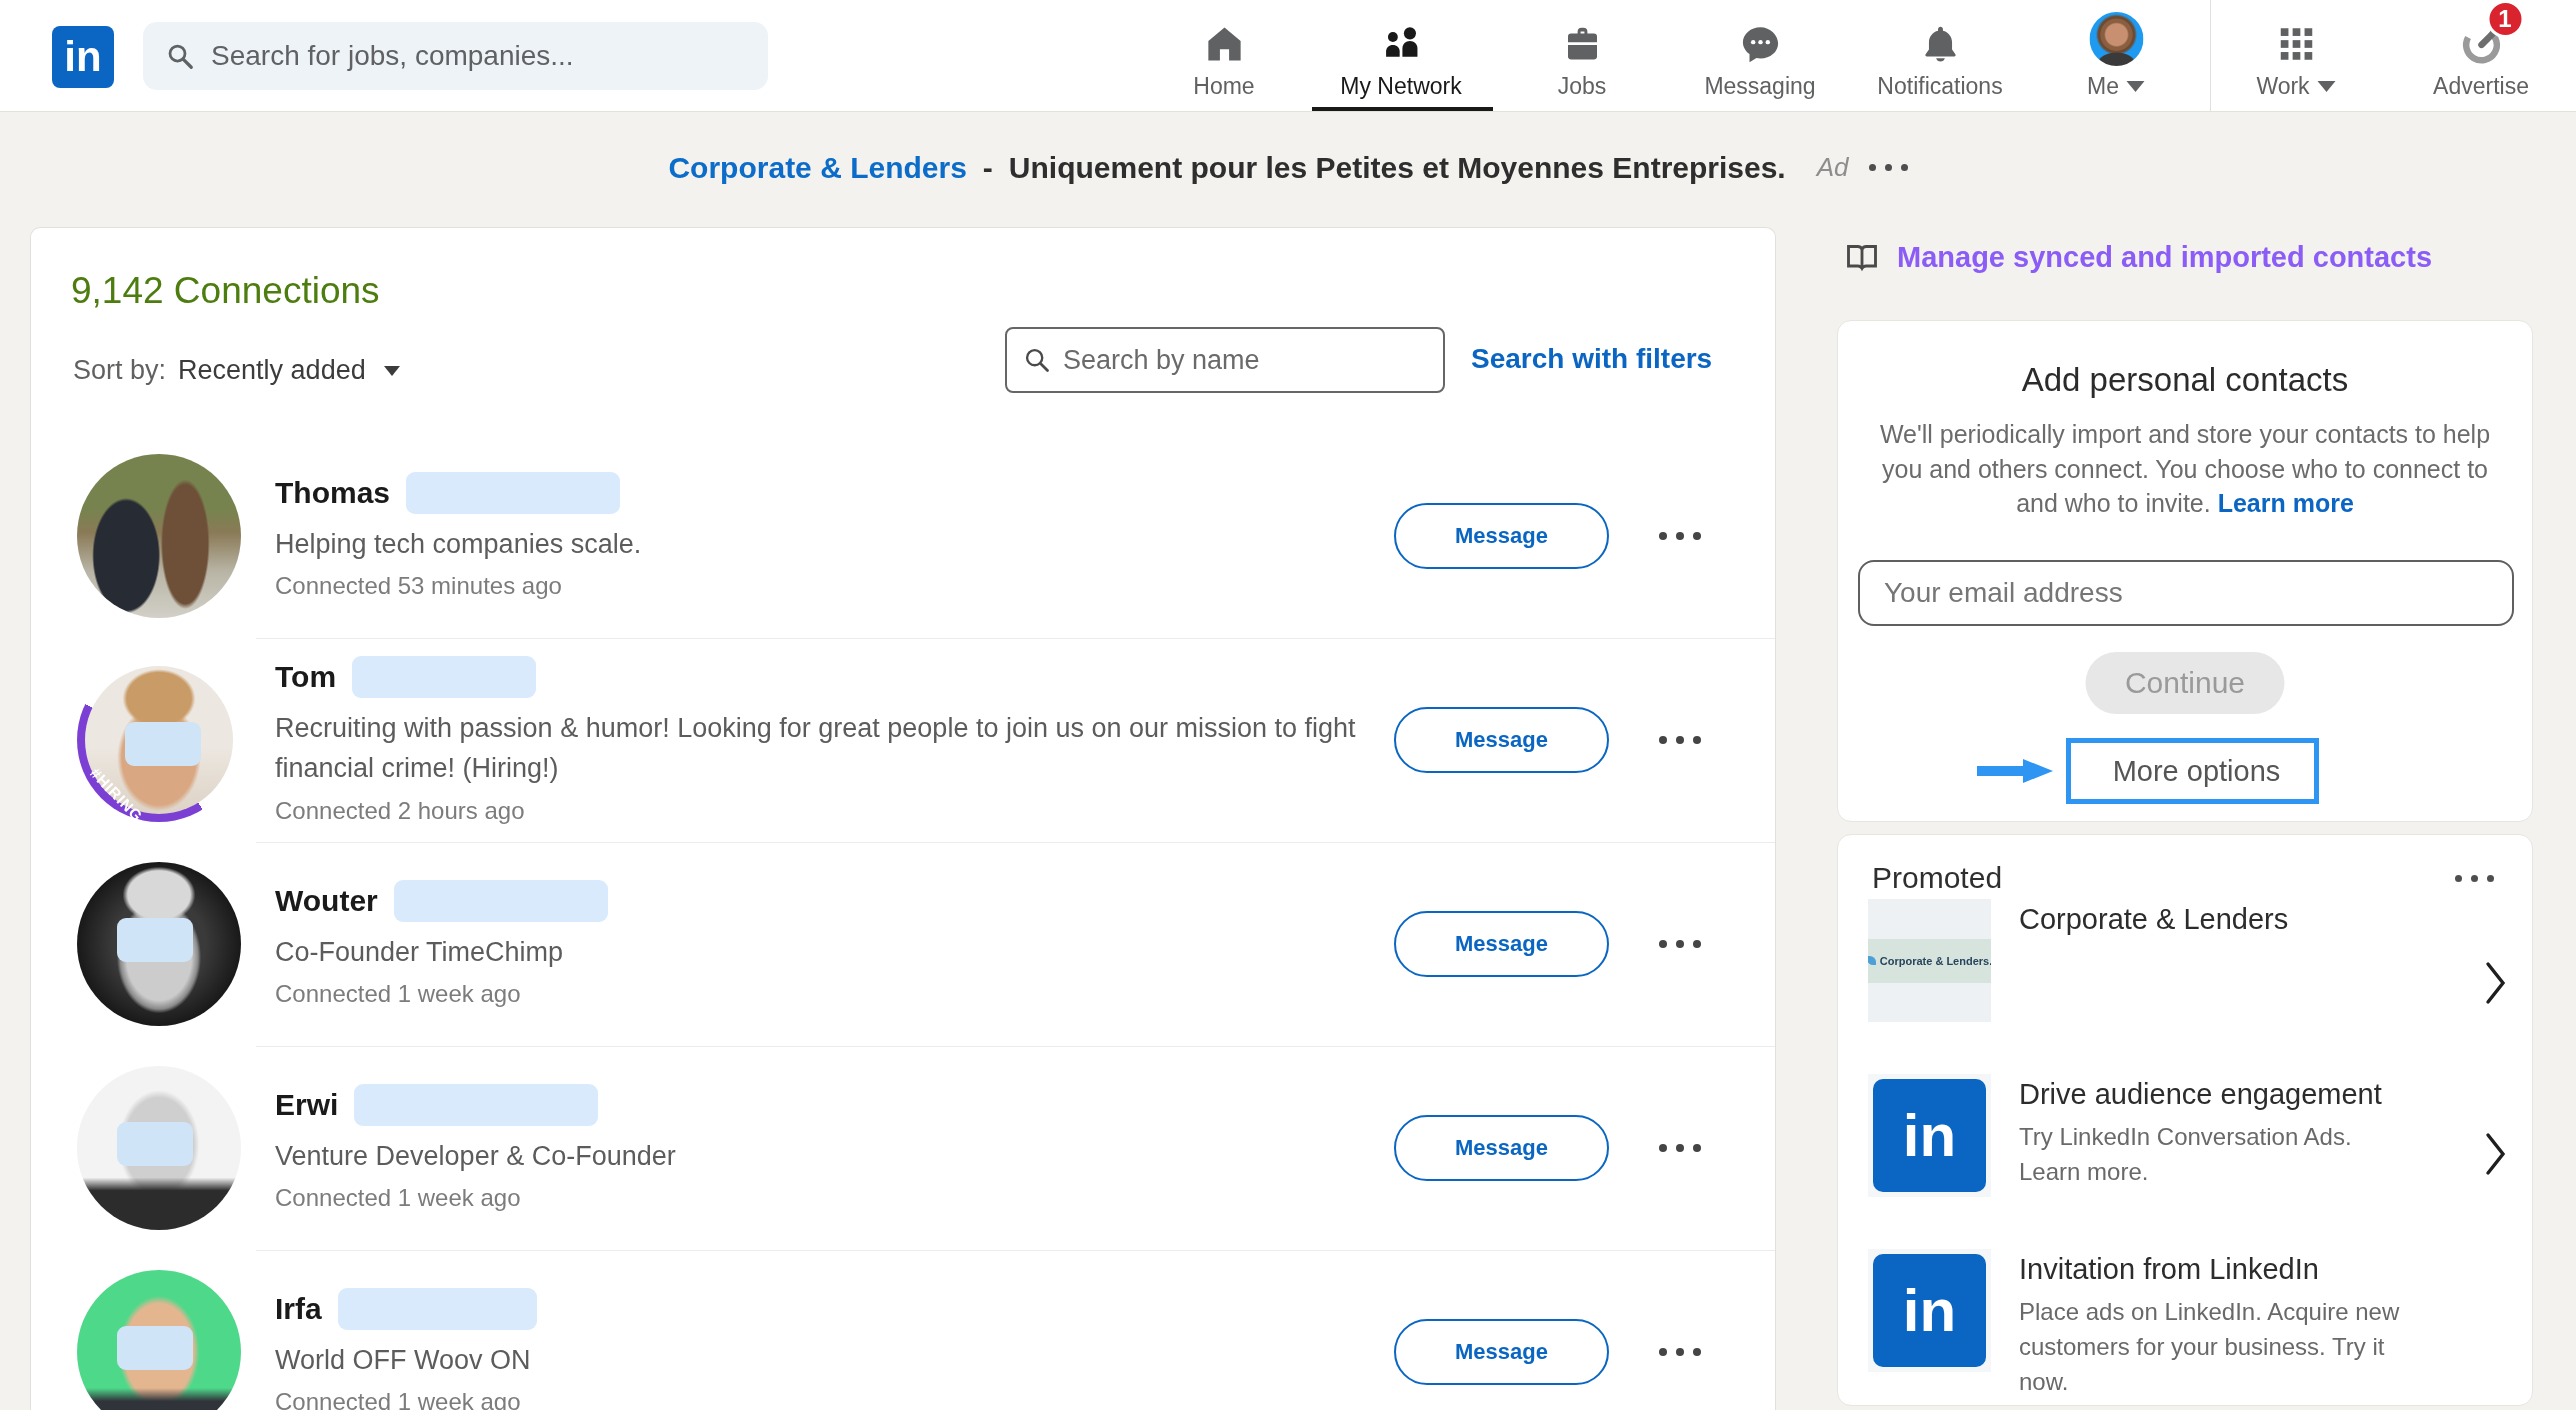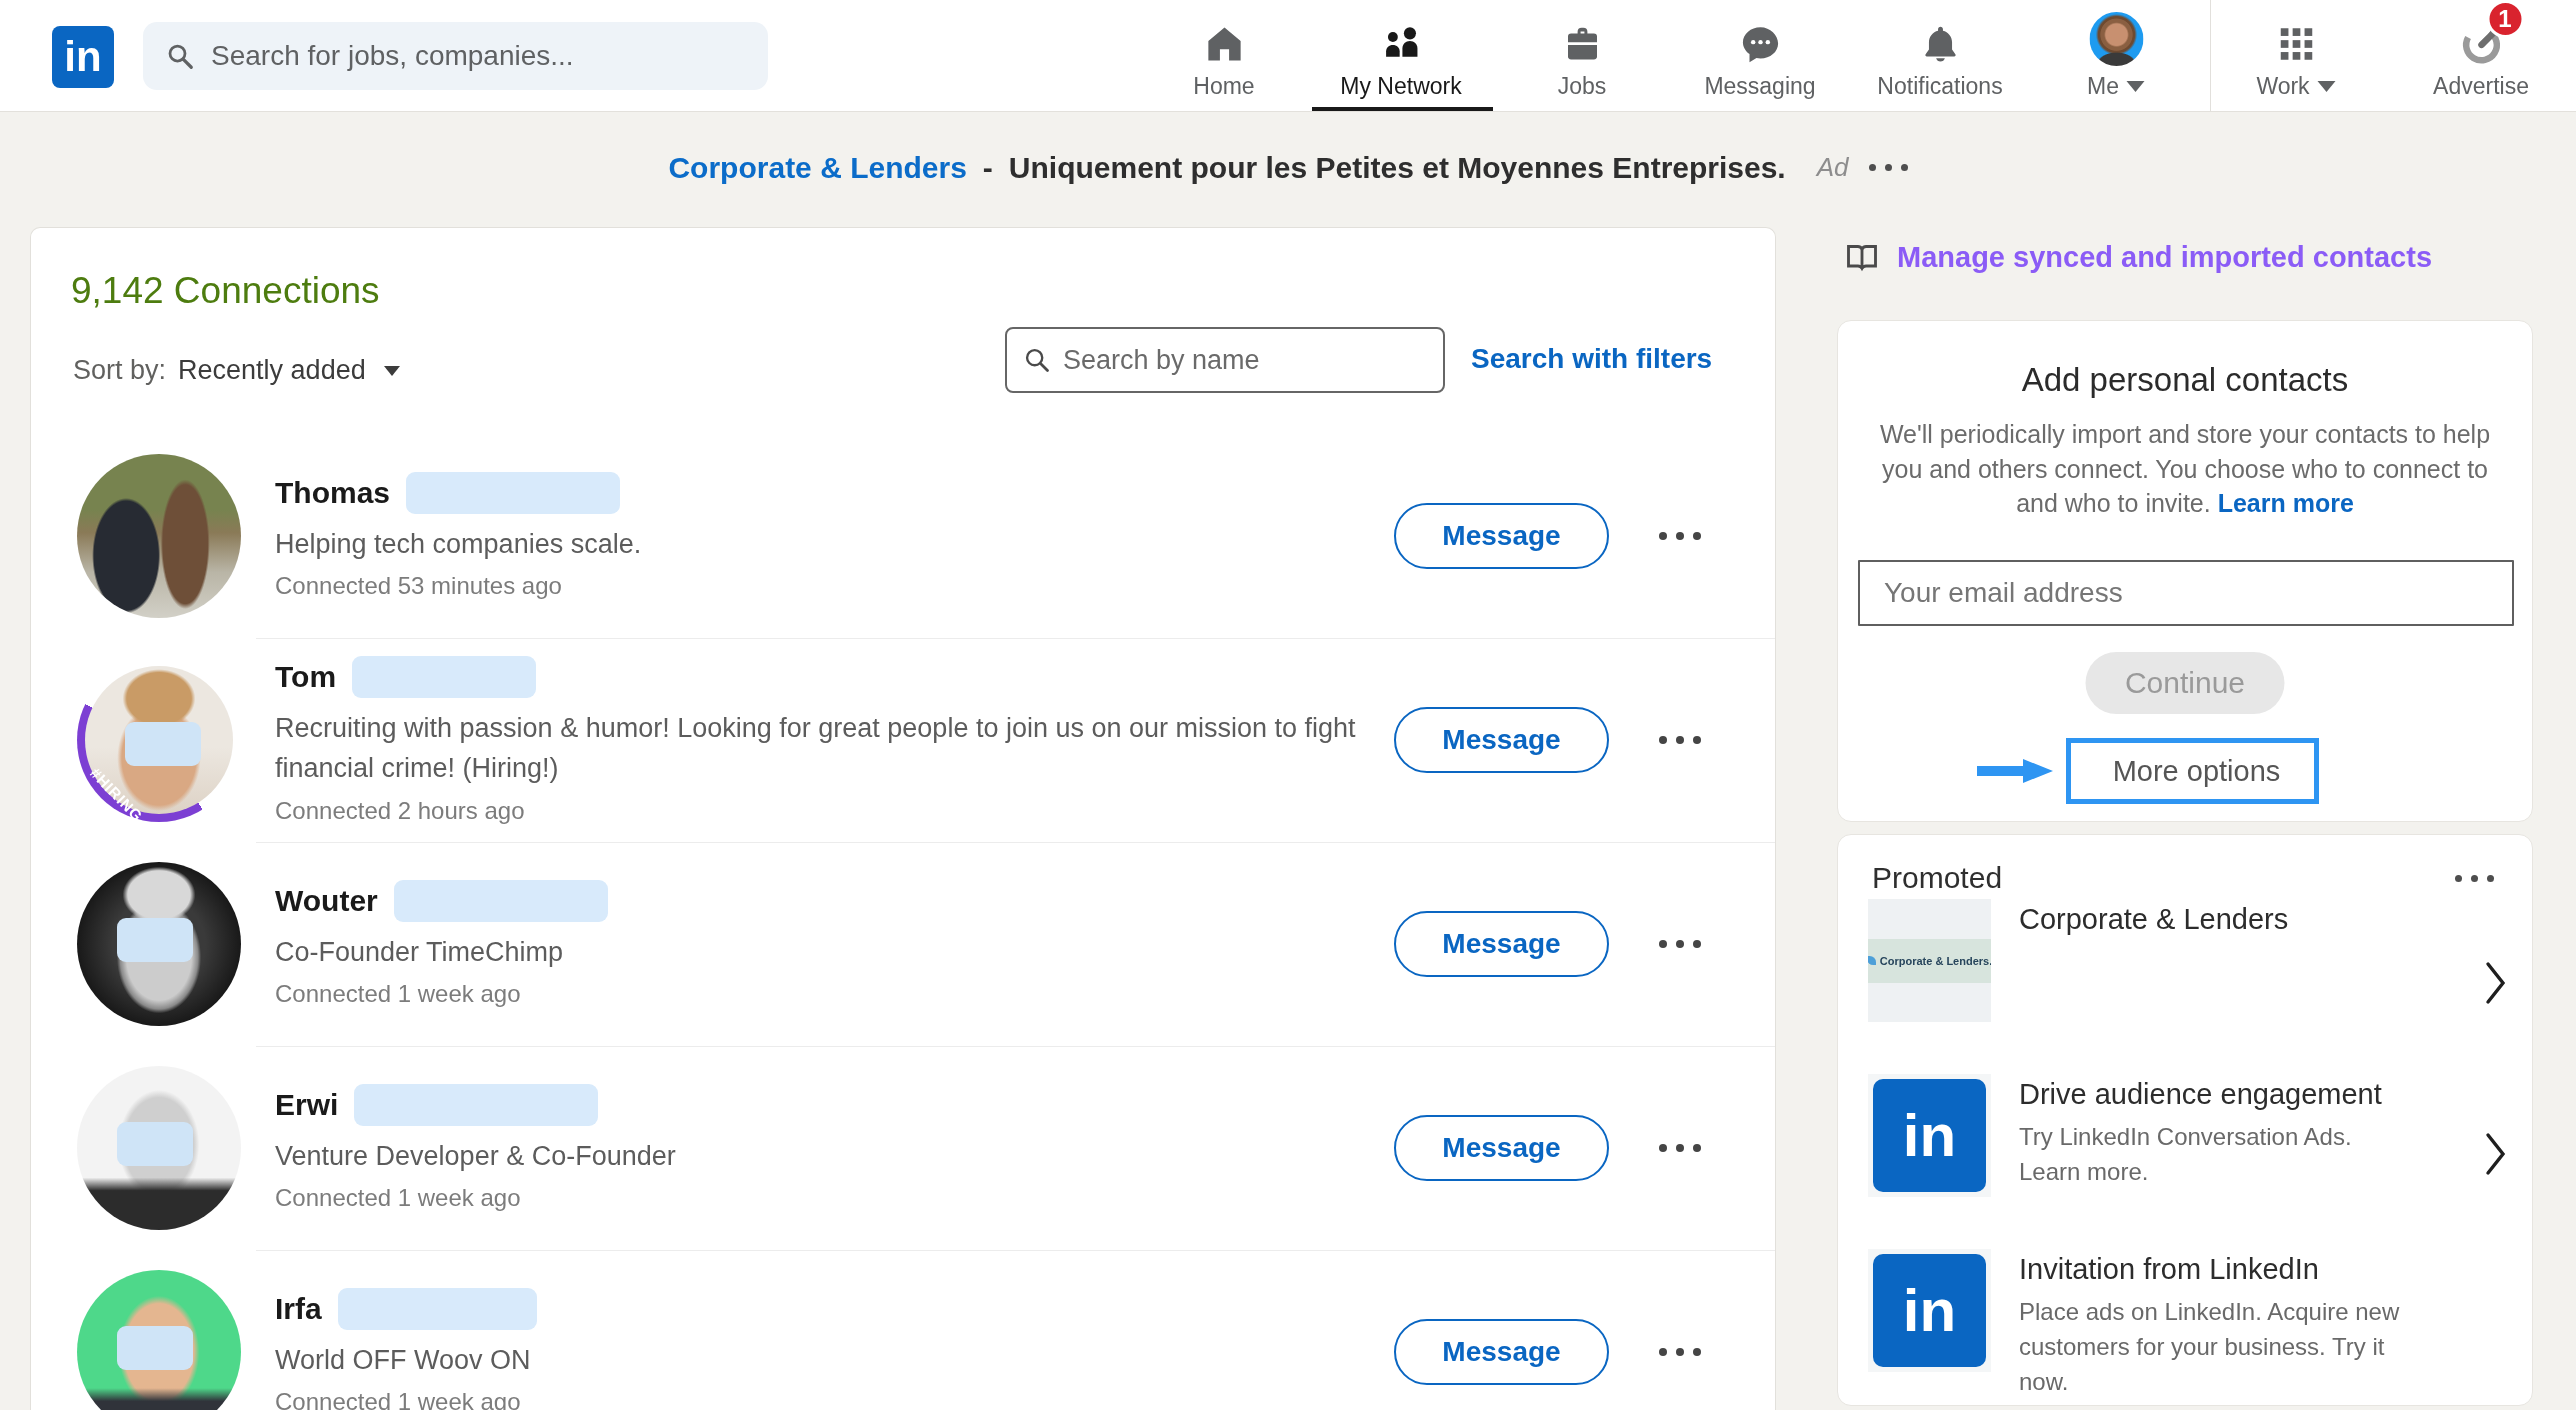--- a/index.html
+++ b/index.html
@@ -75,31 +75,31 @@
   .av-irfa{background:
       linear-gradient(180deg, transparent 0 72%, #30333a 80%),
       radial-gradient(ellipse 56px 78px at 50% 50%, #e4b690 0 62%, transparent 72%),
       linear-gradient(180deg, #4ed88a 0 100%);}
   .row-main{margin-left:34px;flex:1;min-width:0;display:flex;flex-direction:column;justify-content:center;}
   .row-name{font-size:30px;font-weight:700;color:#1a1a1a;display:flex;align-items:center;}
   .redact{display:inline-block;height:42px;border-radius:9px;background:#d8eafb;margin-left:16px;}
   .row-headline{font-size:27px;color:#5c5c5c;margin-top:10px;line-height:1.5;max-width:1144px;}
   .row-connected{font-size:24px;color:#7c7c7c;margin-top:8px;}
   .row-actions{display:flex;align-items:center;gap:50px;margin-right:74px;flex:none;}
-  .msg-btn{width:215px;height:66px;border:2.5px solid #0a66c2;border-radius:34px;color:#0a66c2;font-size:28px;font-weight:600;display:flex;align-items:center;justify-content:center;background:#fff;cursor:pointer;}
+  .msg-btn{width:215px;height:66px;border:2.5px solid #0a66c2;border-radius:34px;color:#0a66c2;font-size:22px;font-weight:600;display:flex;align-items:center;justify-content:center;background:#fff;cursor:pointer;}
   .row .dots{cursor:pointer;}
   .row .dots i{width:8px;height:8px;background:#454545;}
 
   
   .manage{position:absolute;left:1844px;top:239px;display:flex;align-items:center;gap:17px;font-size:29px;font-weight:600;color:#8b5cf6;cursor:pointer;}
   .add-card{position:absolute;left:1837px;top:320px;width:696px;height:502px;background:#fff;border:1px solid #e7e5e0;border-radius:14px;}
   .add-title{margin-top:40px;text-align:center;font-size:33px;color:#2b2b2b;}
   .add-desc{margin:18px auto 0;width:641px;text-align:center;font-size:25px;color:#6b6b6b;line-height:1.38;}
   .learn{color:#0a66c2;font-weight:700;cursor:pointer;}
-  .email-input{position:absolute;left:20px;top:239px;width:656px;height:66px;border:2px solid #5f5f5f;border-radius:1px;padding:0 24px;font-size:28px;color:#333;background:#fff;font-family:inherit;outline:none;}
+  .email-input{position:absolute;left:20px;top:239px;width:656px;height:66px;border:2px solid #5f5f5f;border-radius:16px;padding:0 24px;font-size:28px;color:#333;background:#fff;font-family:inherit;outline:none;}
   .email-input::placeholder{color:#767676;}
   .continue-btn{position:absolute;left:50%;transform:translateX(-50%);top:331px;width:199px;height:62px;border-radius:32px;background:#e7e7e7;color:#9a9a9a;font-size:30px;font-weight:500;border:none;display:flex;align-items:center;justify-content:center;font-family:inherit;}
   .more-box{position:absolute;left:228px;top:417px;width:253px;height:66px;border:5px solid #2e95f2;background:#fff;display:flex;align-items:center;justify-content:center;font-size:29px;color:#555;cursor:pointer;padding-left:8px;}
   .more-arrow{position:absolute;left:137px;top:436px;width:82px;height:28px;}
 
   .promoted-card{position:absolute;left:1837px;top:834px;width:696px;height:572px;background:#fff;border:1px solid #e7e5e0;border-radius:14px;overflow:hidden;}
   .promoted-head{display:flex;justify-content:space-between;align-items:center;padding:26px 38px 0 34px;}
   .promoted-title{font-size:30px;color:#2f2f2f;}
   .promo-item{position:absolute;left:30px;right:70px;display:flex;gap:28px;align-items:flex-start;cursor:pointer;}
   .thumb{width:123px;height:123px;flex:none;}

